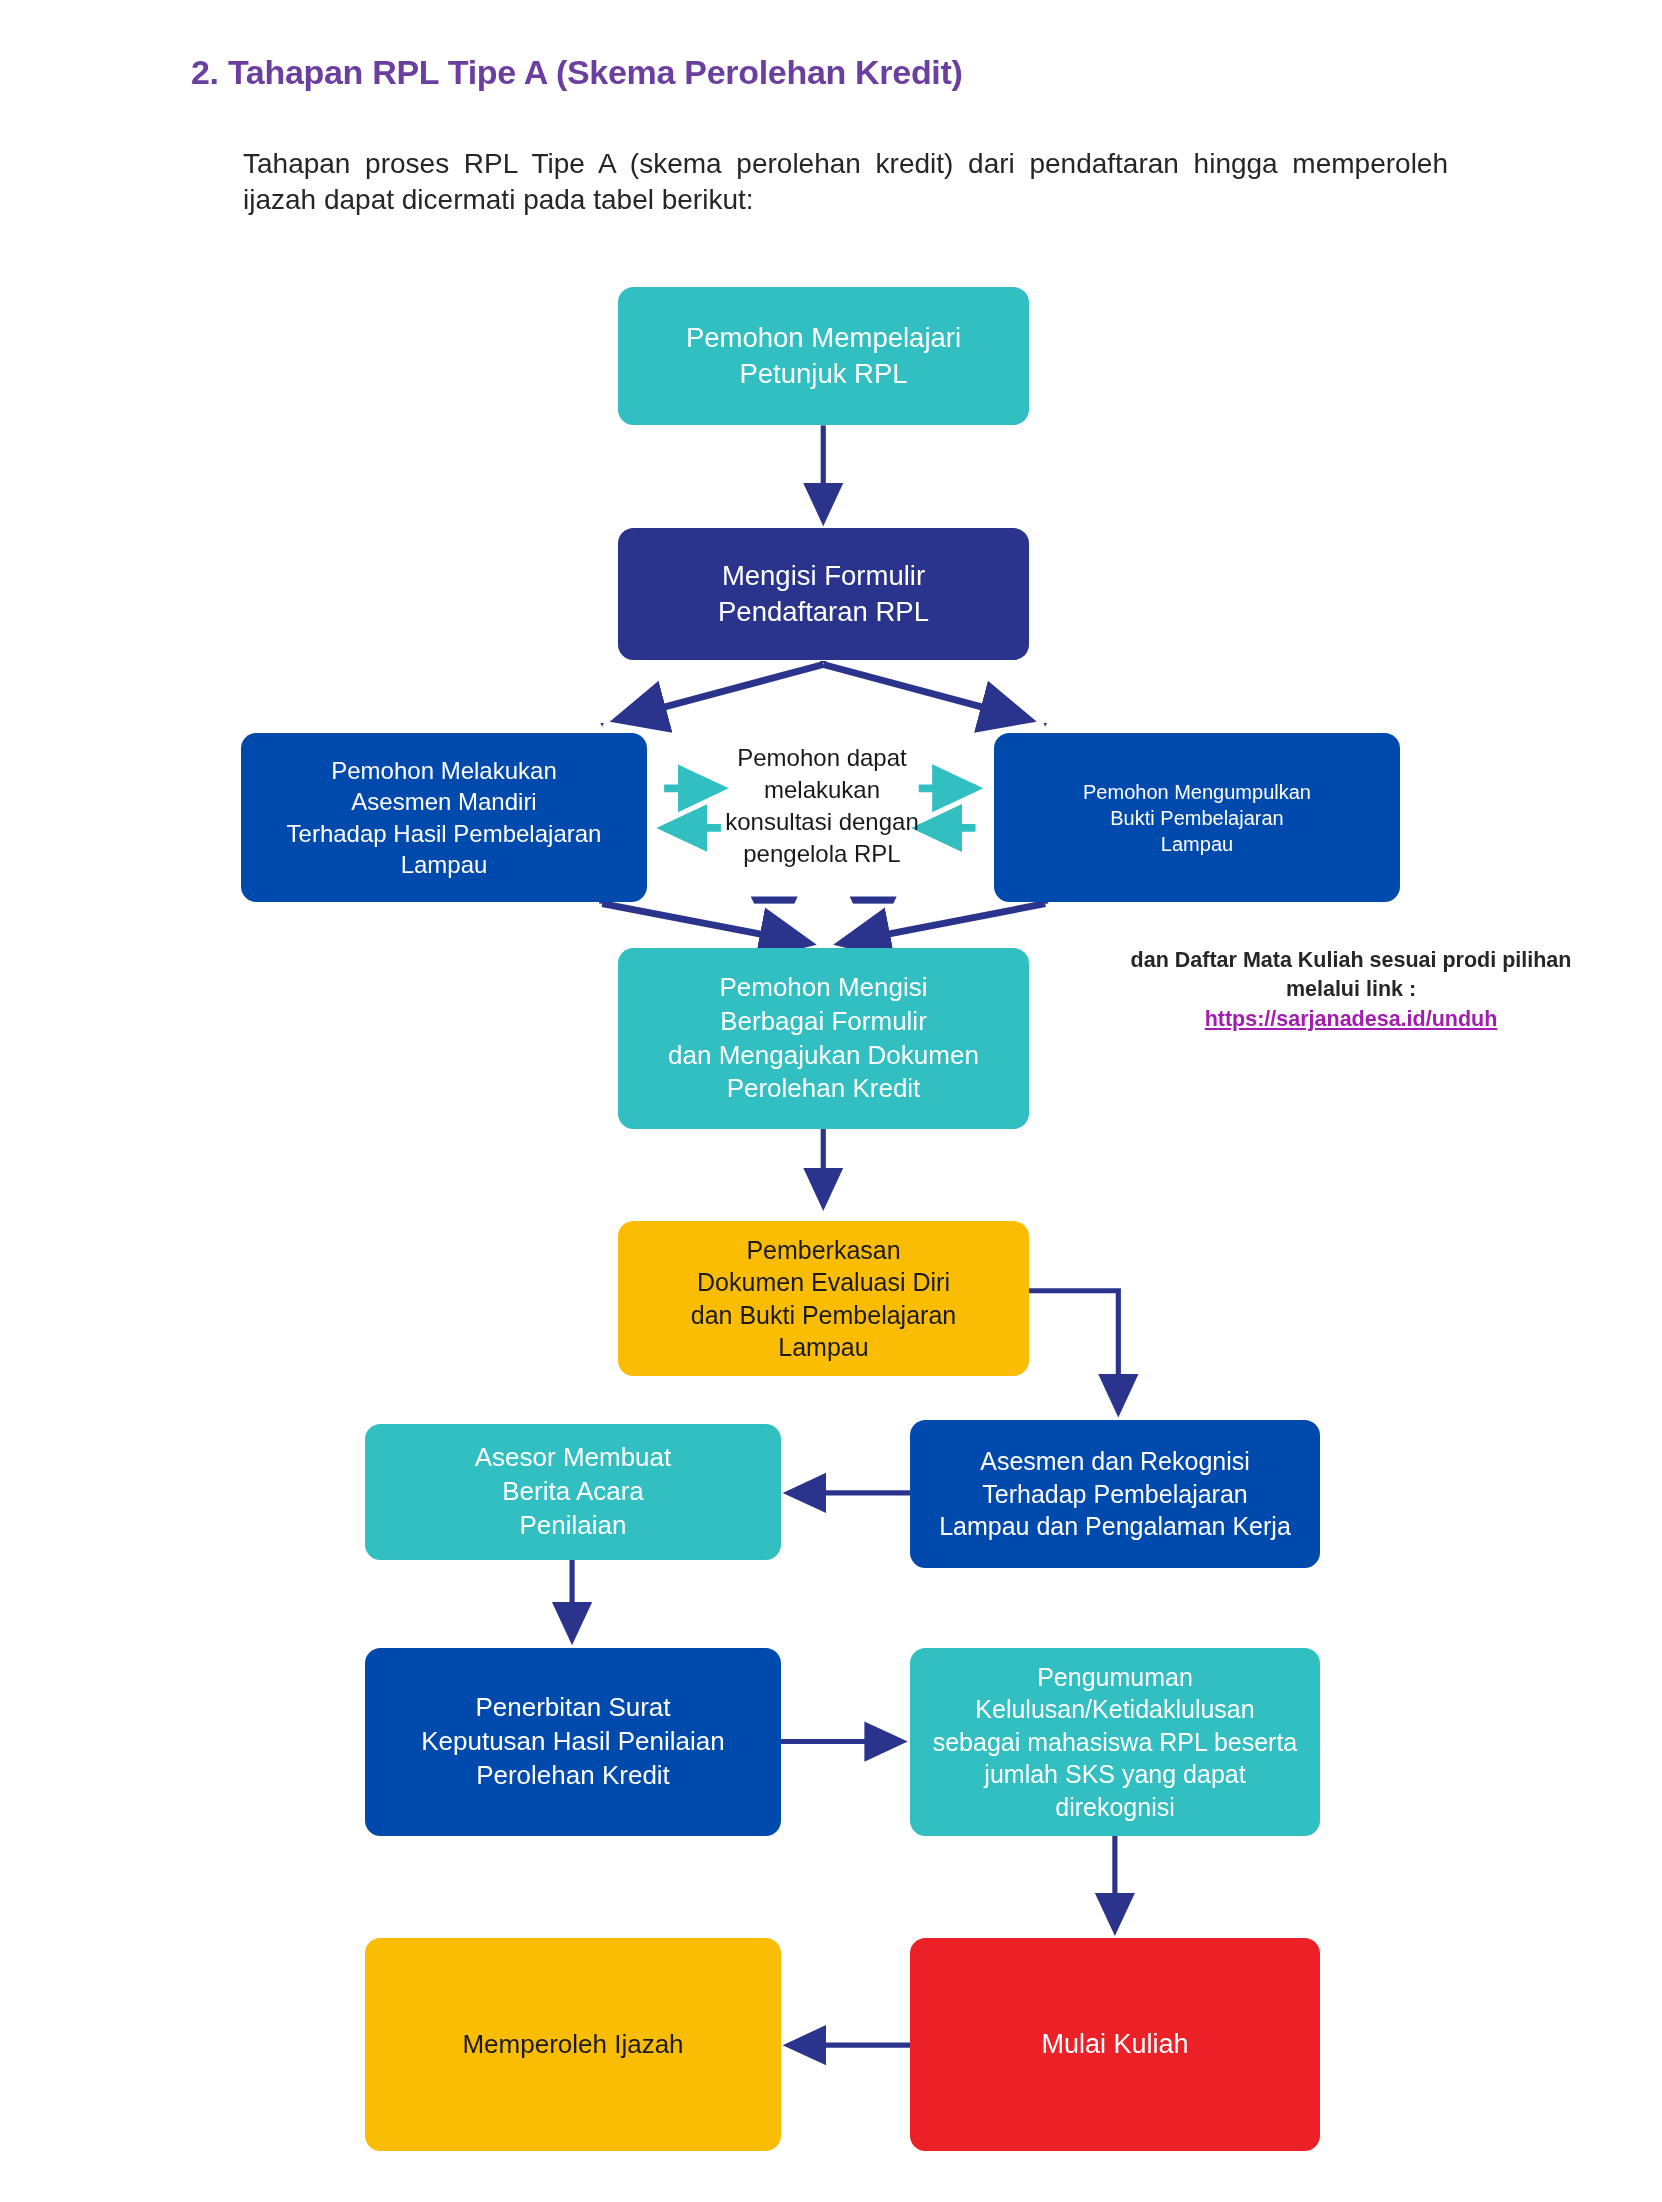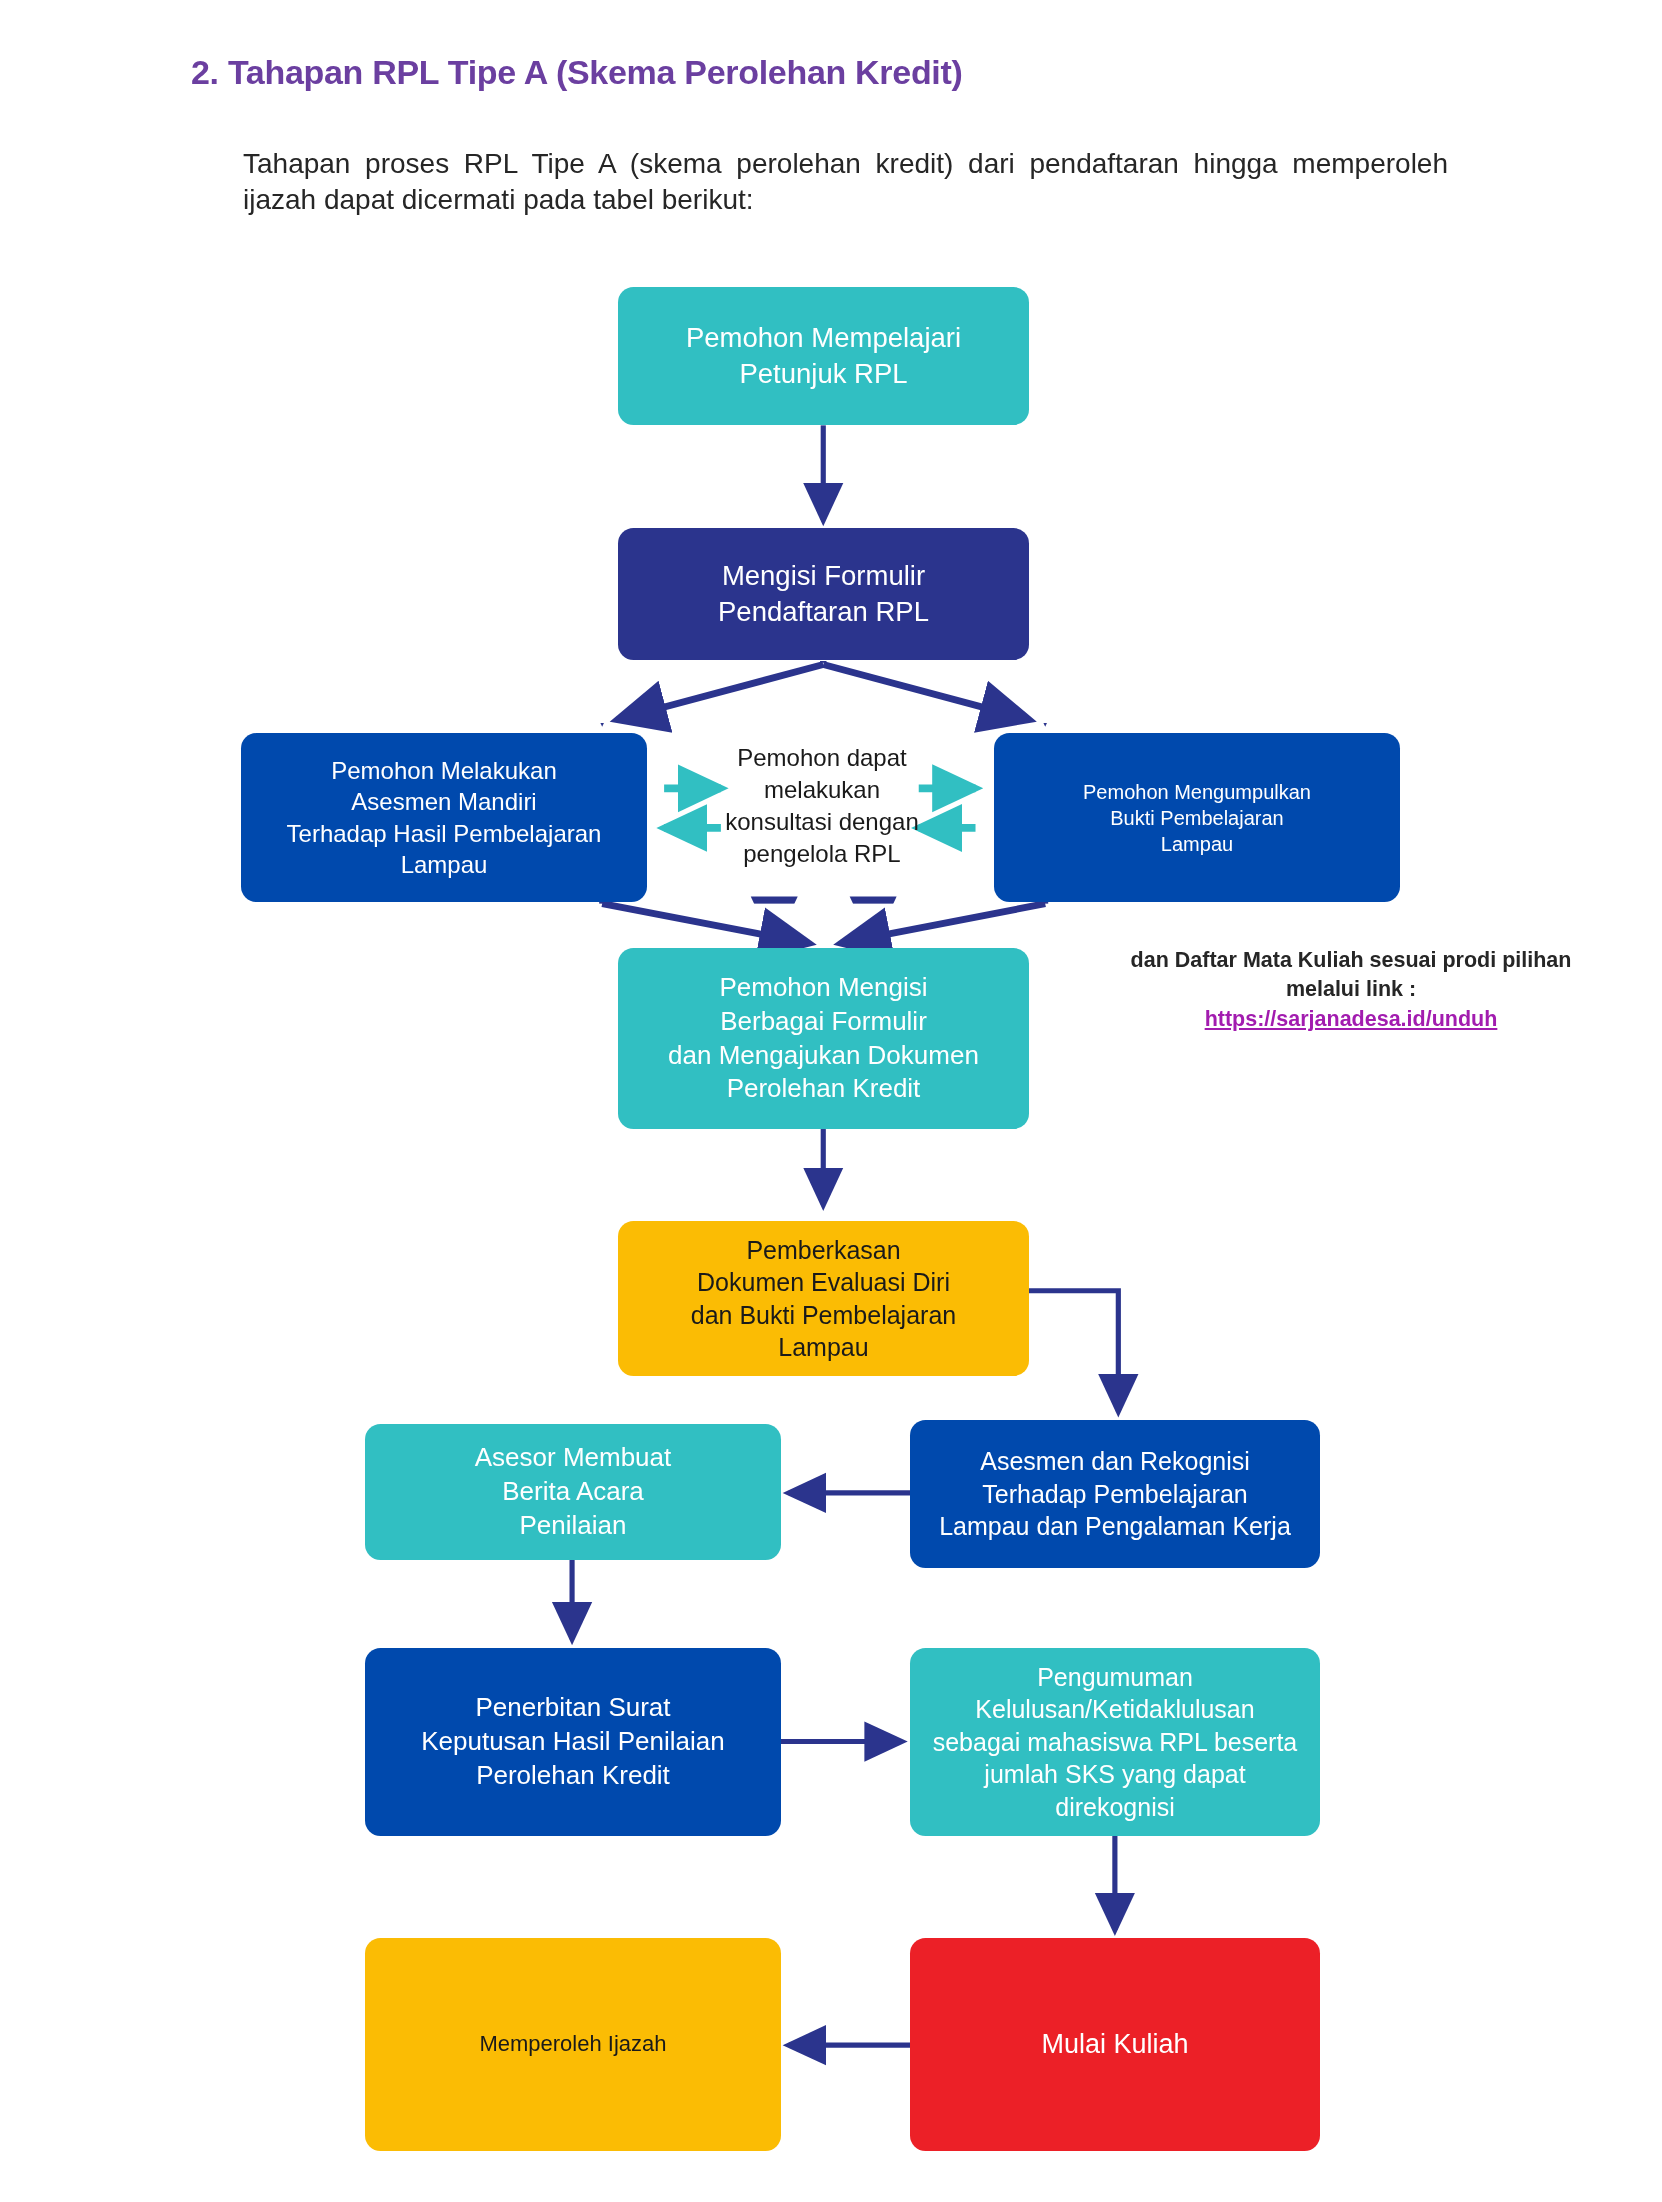--- a/index.html
+++ b/index.html
@@ -78,21 +78,21 @@
   #node-0 { left: 618px;  top: 287px;  width: 411px; height: 138px; font-size: 27.5px; }
   #node-1 { left: 618px;  top: 528px;  width: 411px; height: 132px; font-size: 27.5px; }
   #node-2 { left: 241px;  top: 733px;  width: 406px; height: 169px; font-size: 24px; }
   #node-3 { left: 994px; top: 733px;  width: 406px; height: 169px; font-size: 20px; }
   #node-4 { left: 618px;  top: 948px; width: 411px; height: 181px; font-size: 26px; }
   #node-5 { left: 618px;  top: 1213px; width: 411px; height: 155px; font-size: 25px; margin-top: 8px; }
   #node-6 { left: 365px;  top: 1424px; width: 416px; height: 136px; font-size: 26px; }
   #node-7 { left: 910px; top: 1420px; width: 410px; height: 148px; font-size: 25px; }
   #node-8 { left: 365px;  top: 1648px; width: 416px; height: 188px; font-size: 26px; }
   #node-9 { left: 910px; top: 1648px; width: 410px; height: 188px; font-size: 25px; }
-  #node-10{ left: 365px;  top: 1938px; width: 416px; height: 213px; font-size: 22px; }
+  #node-10{ left: 365px;  top: 1938px; width: 416px; height: 213px; font-size: 26px; }
   #node-11{ left: 910px; top: 1938px; width: 410px; height: 213px; font-size: 27px; }
 
   
   #consult-label {
     position: absolute;
     left: 680px;
     top: 742px;
     width: 284px;
     font-size: 24px;
     line-height: 1.34;

